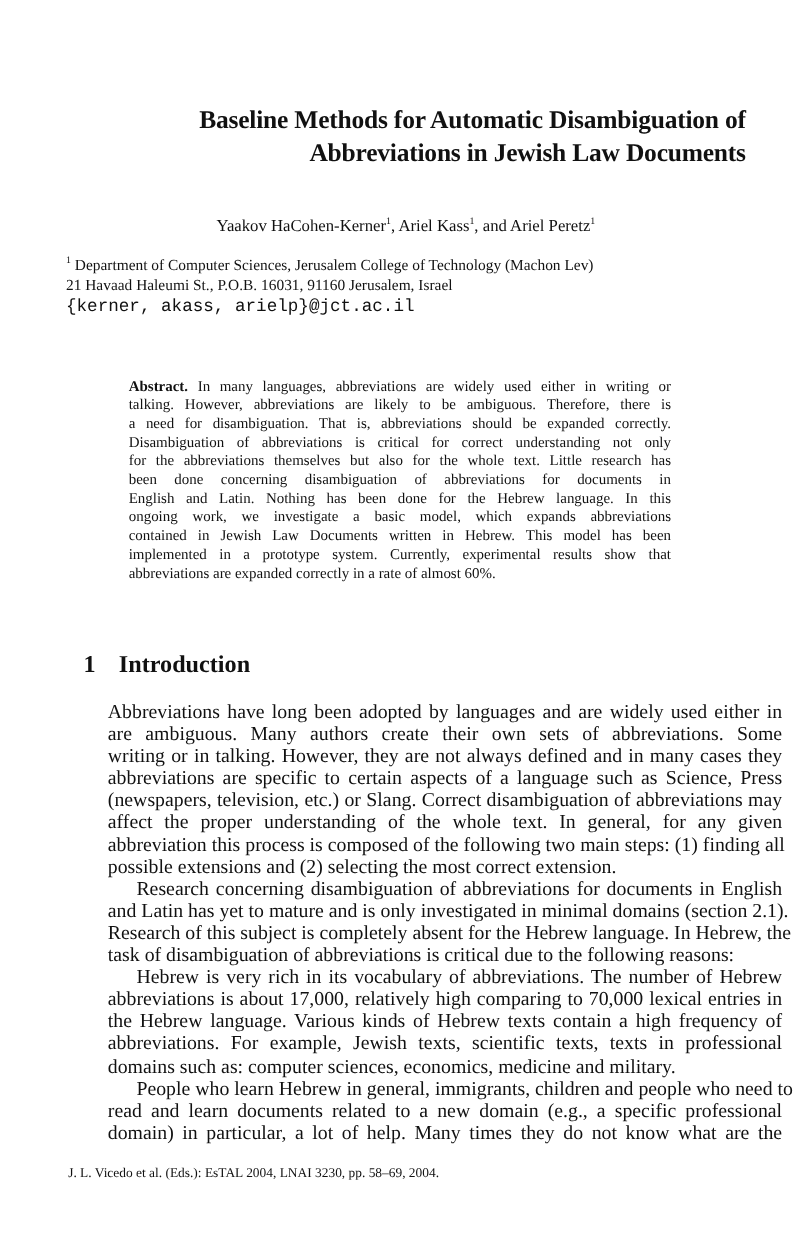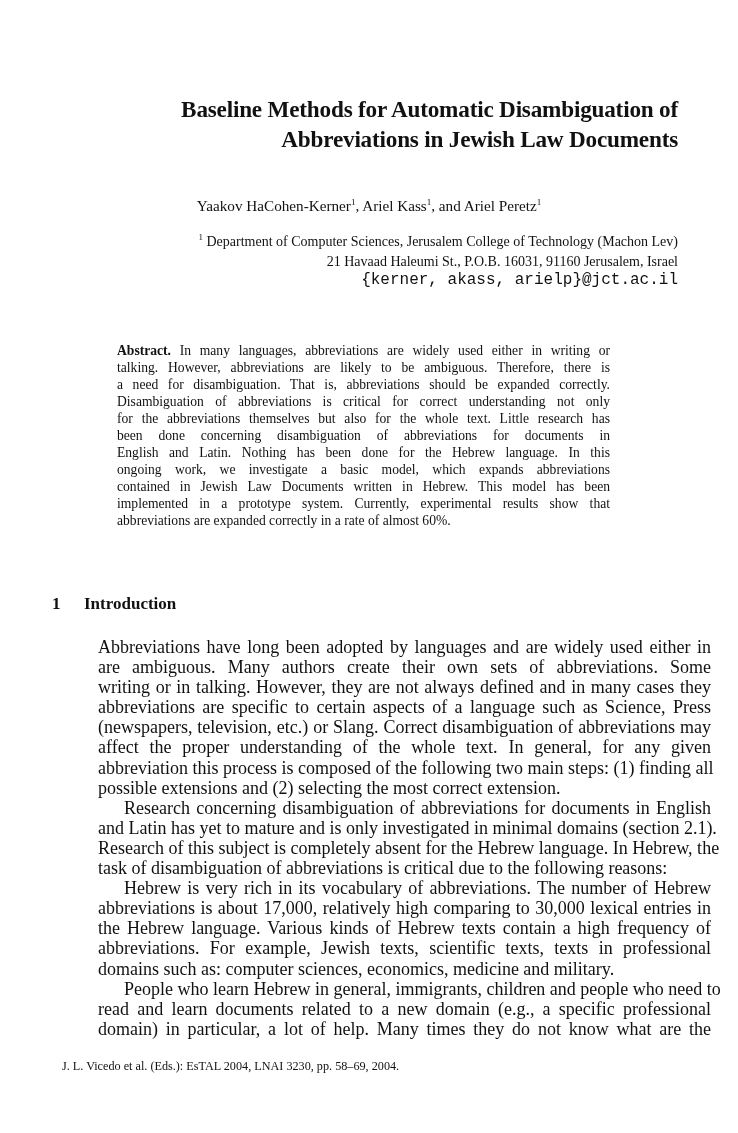--- a/index.html
+++ b/index.html
@@ -45,21 +45,21 @@
   sup {
     font-size: 9px;
     vertical-align: 0;
     position: relative;
     top: -6px;
   }
   .affil {
     position: absolute;
     left: 60px; width: 618px;
     top: 233px;
-    text-align: right;
+    text-align: left;
     font-size: 14px;
     line-height: 18.5px;
   }
   .affil .line { display: block; white-space: nowrap; }
   .affil .mono {
     font-family: Liberation Mono, monospace;
     font-size: 16px;
   }
   .abstract {
     position: absolute;
@@ -73,23 +73,23 @@
     display: block;
     text-align: justify;
     text-align-last: justify;
     white-space: nowrap;
     height: 17px;
   }
   .abstract .line.last { text-align-last: left; }
   .abstract b { font-weight: bold; }
   .section-heading {
     position: absolute;
-    left: 52px;
+    left: 76px;
     top: 592px;
-    font-size: 17px;
+    font-size: 22px;
     font-weight: bold;
     line-height: 24px;
     white-space: nowrap;
     font-family: Liberation Serif, serif;
   }
   .section-heading .num { display: inline-block; width: 32px; }
   .body-text {
     position: absolute;
     left: 62px;
     width: 613px;
@@ -161,21 +161,21 @@
     <span class="line">abbreviations are specific to certain aspects of a language such as Science, Press</span>
     <span class="line">(newspapers, television, etc.) or Slang. Correct disambiguation of abbreviations may</span>
     <span class="line">affect the proper understanding of the whole text. In general, for any given</span>
     <span class="line">abbreviation this process is composed of the following two main steps: (1) finding all</span>
     <span class="line last">possible extensions and (2) selecting the most correct extension.</span>
     <span class="line indent">Research concerning disambiguation of abbreviations for documents in English</span>
     <span class="line">and Latin has yet to mature and is only investigated in minimal domains (section 2.1).</span>
     <span class="line">Research of this subject is completely absent for the Hebrew language. In Hebrew, the</span>
     <span class="line last">task of disambiguation of abbreviations is critical due to the following reasons:</span>
     <span class="line indent">Hebrew is very rich in its vocabulary of abbreviations. The number of Hebrew</span>
-    <span class="line">abbreviations is about 17,000, relatively high comparing to 30,000 lexical entries in</span>
+    <span class="line">abbreviations is about 17,000, relatively high comparing to 70,000 lexical entries in</span>
     <span class="line">the Hebrew language. Various kinds of Hebrew texts contain a high frequency of</span>
     <span class="line">abbreviations. For example, Jewish texts, scientific texts, texts in professional</span>
     <span class="line last">domains such as: computer sciences, economics, medicine and military.</span>
     <span class="line indent">People who learn Hebrew in general, immigrants, children and people who need to</span>
     <span class="line">read and learn documents related to a new domain (e.g., a specific professional</span>
     <span class="line">domain) in particular, a lot of help. Many times they do not know what are the</span>
   </div>
 
   <div class="footer">
     <span class="line">J. L. Vicedo et al. (Eds.): EsTAL 2004, LNAI 3230, pp. 58–69, 2004.</span>

